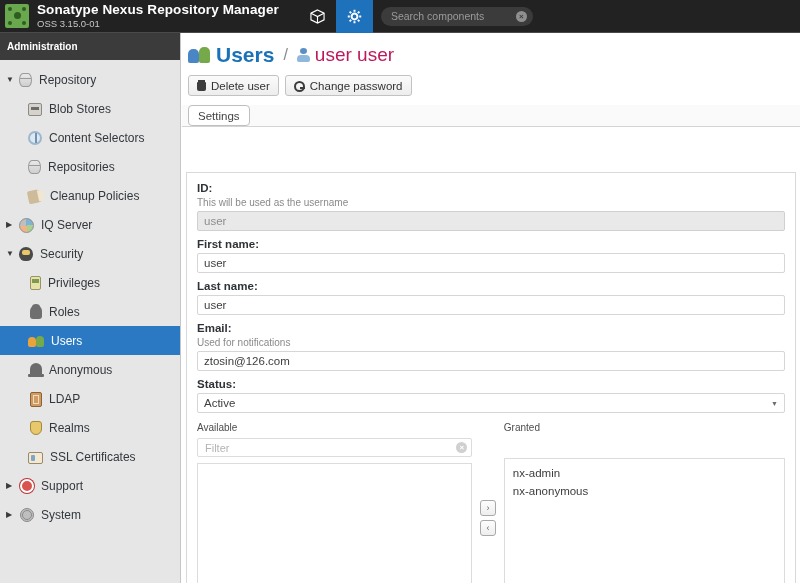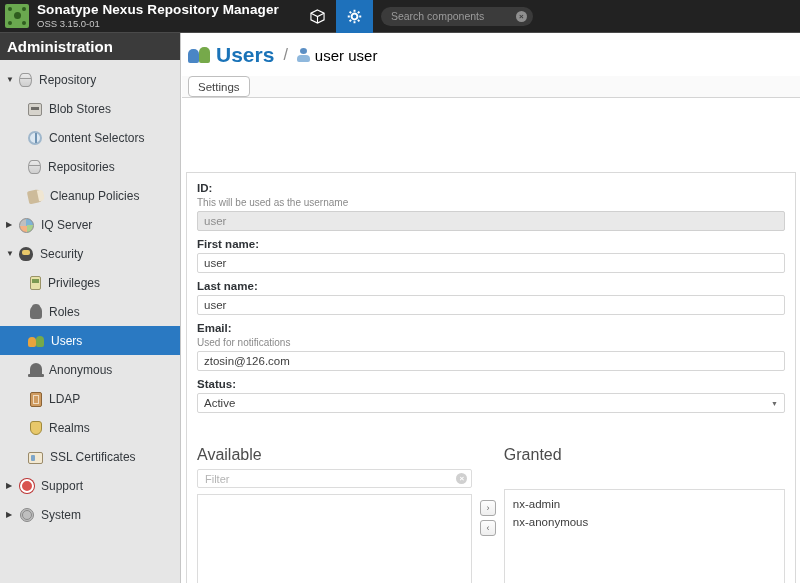--- a/index.html
+++ b/index.html
@@ -59,21 +59,21 @@
     font-weight: bold; cursor: pointer;
   }
 
   
   .sidebar {
     position: absolute; left: 0; top: 33px; width: 181px; height: 550px;
     background: #e6e6e6; border-right: 1px solid #c6c6c6;
   }
   .sidebar-header {
     height: 27px; background: #3b3b3b; color: #ffffff;
-    font-size: 15px; font-weight: bold; display: flex; align-items: center;
+    font-size: 10px; font-weight: bold; display: flex; align-items: center;
     padding-left: 7px;
   }
   .nav-list { padding-top: 5px; }
   .nav-item {
     height: 29px; display: flex; align-items: center; font-size: 12px; color: #33383d;
     cursor: pointer; padding-left: 6px;
   }
   .nav-item.child { padding-left: 28px; }
   .nav-item.selected { background: #2a79c2; color: #ffffff; }
   .caret {
@@ -121,21 +121,21 @@
   }
   .page-head { padding: 10px 0 0 6px; display: flex; align-items: center; }
   .head-users-icon { width: 22px; height: 18px; position: relative; margin-right: 6px; }
   .head-users-icon:before{content:"";position:absolute;left:0;top:3px;width:11px;height:14px;background:#4a86c5;border-radius:5px 5px 2px 2px;}
   .head-users-icon:after{content:"";position:absolute;right:0;top:1px;width:11px;height:16px;background:#76a94a;border-radius:5px 5px 2px 2px;}
   .head-title { color: #1a73b8; font-size: 21px; font-weight: bold; cursor: pointer; }
   .head-sep { color: #8a8a8a; font-size: 16px; margin: 0 9px; }
   .head-user-icon { width: 13px; height: 14px; position: relative; margin-right: 5px; }
   .head-user-icon:before{content:"";position:absolute;left:3px;top:0;width:7px;height:6px;border-radius:50%;background:#5b8fc4;}
   .head-user-icon:after{content:"";position:absolute;left:0;bottom:0;width:13px;height:7px;border-radius:4px 4px 2px 2px;background:#8fb8dd;}
-  .head-crumb { font-size: 15px; color: #000000; }
+  .head-crumb { font-size: 19px; color: #be185d; }
 
   .btnbar { padding: 8px 0 0 6px; display: flex; gap: 6px; }
   .btn {
     height: 21px; display: inline-flex; align-items: center; gap: 5px;
     padding: 0 8px; font-size: 11.5px; color: #333333;
     background: linear-gradient(#fbfbfb,#ededed);
     border: 1px solid #c2c2c2; border-radius: 3px; cursor: pointer;
     white-space: nowrap;
   }
   .ic-trash { width: 9px; height: 11px; position: relative; flex: none; }
@@ -178,21 +178,21 @@
   .sel-caret { font-size: 7px; color: #6b6b6b; }
 
   .roles-label { font-size: 11.5px; font-weight: bold; color: #2f3337; margin-bottom: 6px; }
   .xfer { display: flex; align-items: flex-start; }
   .xfer-col { width: 279px; }
   .xfer-col.right { width: 285px; }
   .xfer-mid {
     width: 32px; display: flex; flex-direction: column; align-items: center;
     gap: 4px; padding-top: 78px;
   }
-  .col-head { font-size: 16px; color: #4c4c4c; margin-bottom: 5px; margin-top: 24px; }
+  .col-head { font-size: 10px; color: #4c4c4c; margin-bottom: 5px; }
   .filter {
     height: 19px; border: 1px solid #dcdcdc; border-radius: 2px; background: #ffffff;
     display: flex; align-items: center; padding: 0 4px 0 7px; margin-bottom: 6px;
     cursor: text;
   }
   .filter .ph { flex: 1; font-size: 11px; color: #b4b4b4; }
   .filter-clear {
     width: 11px; height: 11px; border-radius: 50%; background: #d0d0d0;
     color: #ffffff; font-size: 8px; line-height: 11px; text-align: center;
     font-weight: bold; cursor: pointer; flex: none;
@@ -336,20 +336,30 @@
   <div class="main">
 
     <div class="page-head">
       <span class="head-users-icon"></span>
       <span class="head-title">Users</span>
       <span class="head-sep">/</span>
       <span class="head-user-icon"></span>
       <span class="head-crumb">user user</span>
     </div>
 
+    <div class="btnbar">
+      <div class="btn">
+        <span class="ic-trash"></span>
+        <span>Delete user</span>
+      </div>
+      <div class="btn">
+        <span class="ic-key"></span>
+        <span>Change password</span>
+      </div>
+    </div>
 
     <div class="tabstrip">
       <span class="tab">Settings</span>
     </div>
 
     <div class="panel">
 
       <div class="field-label">ID:</div>
       <div class="field-hint">This will be used as the username</div>
       <div class="input readonly">

